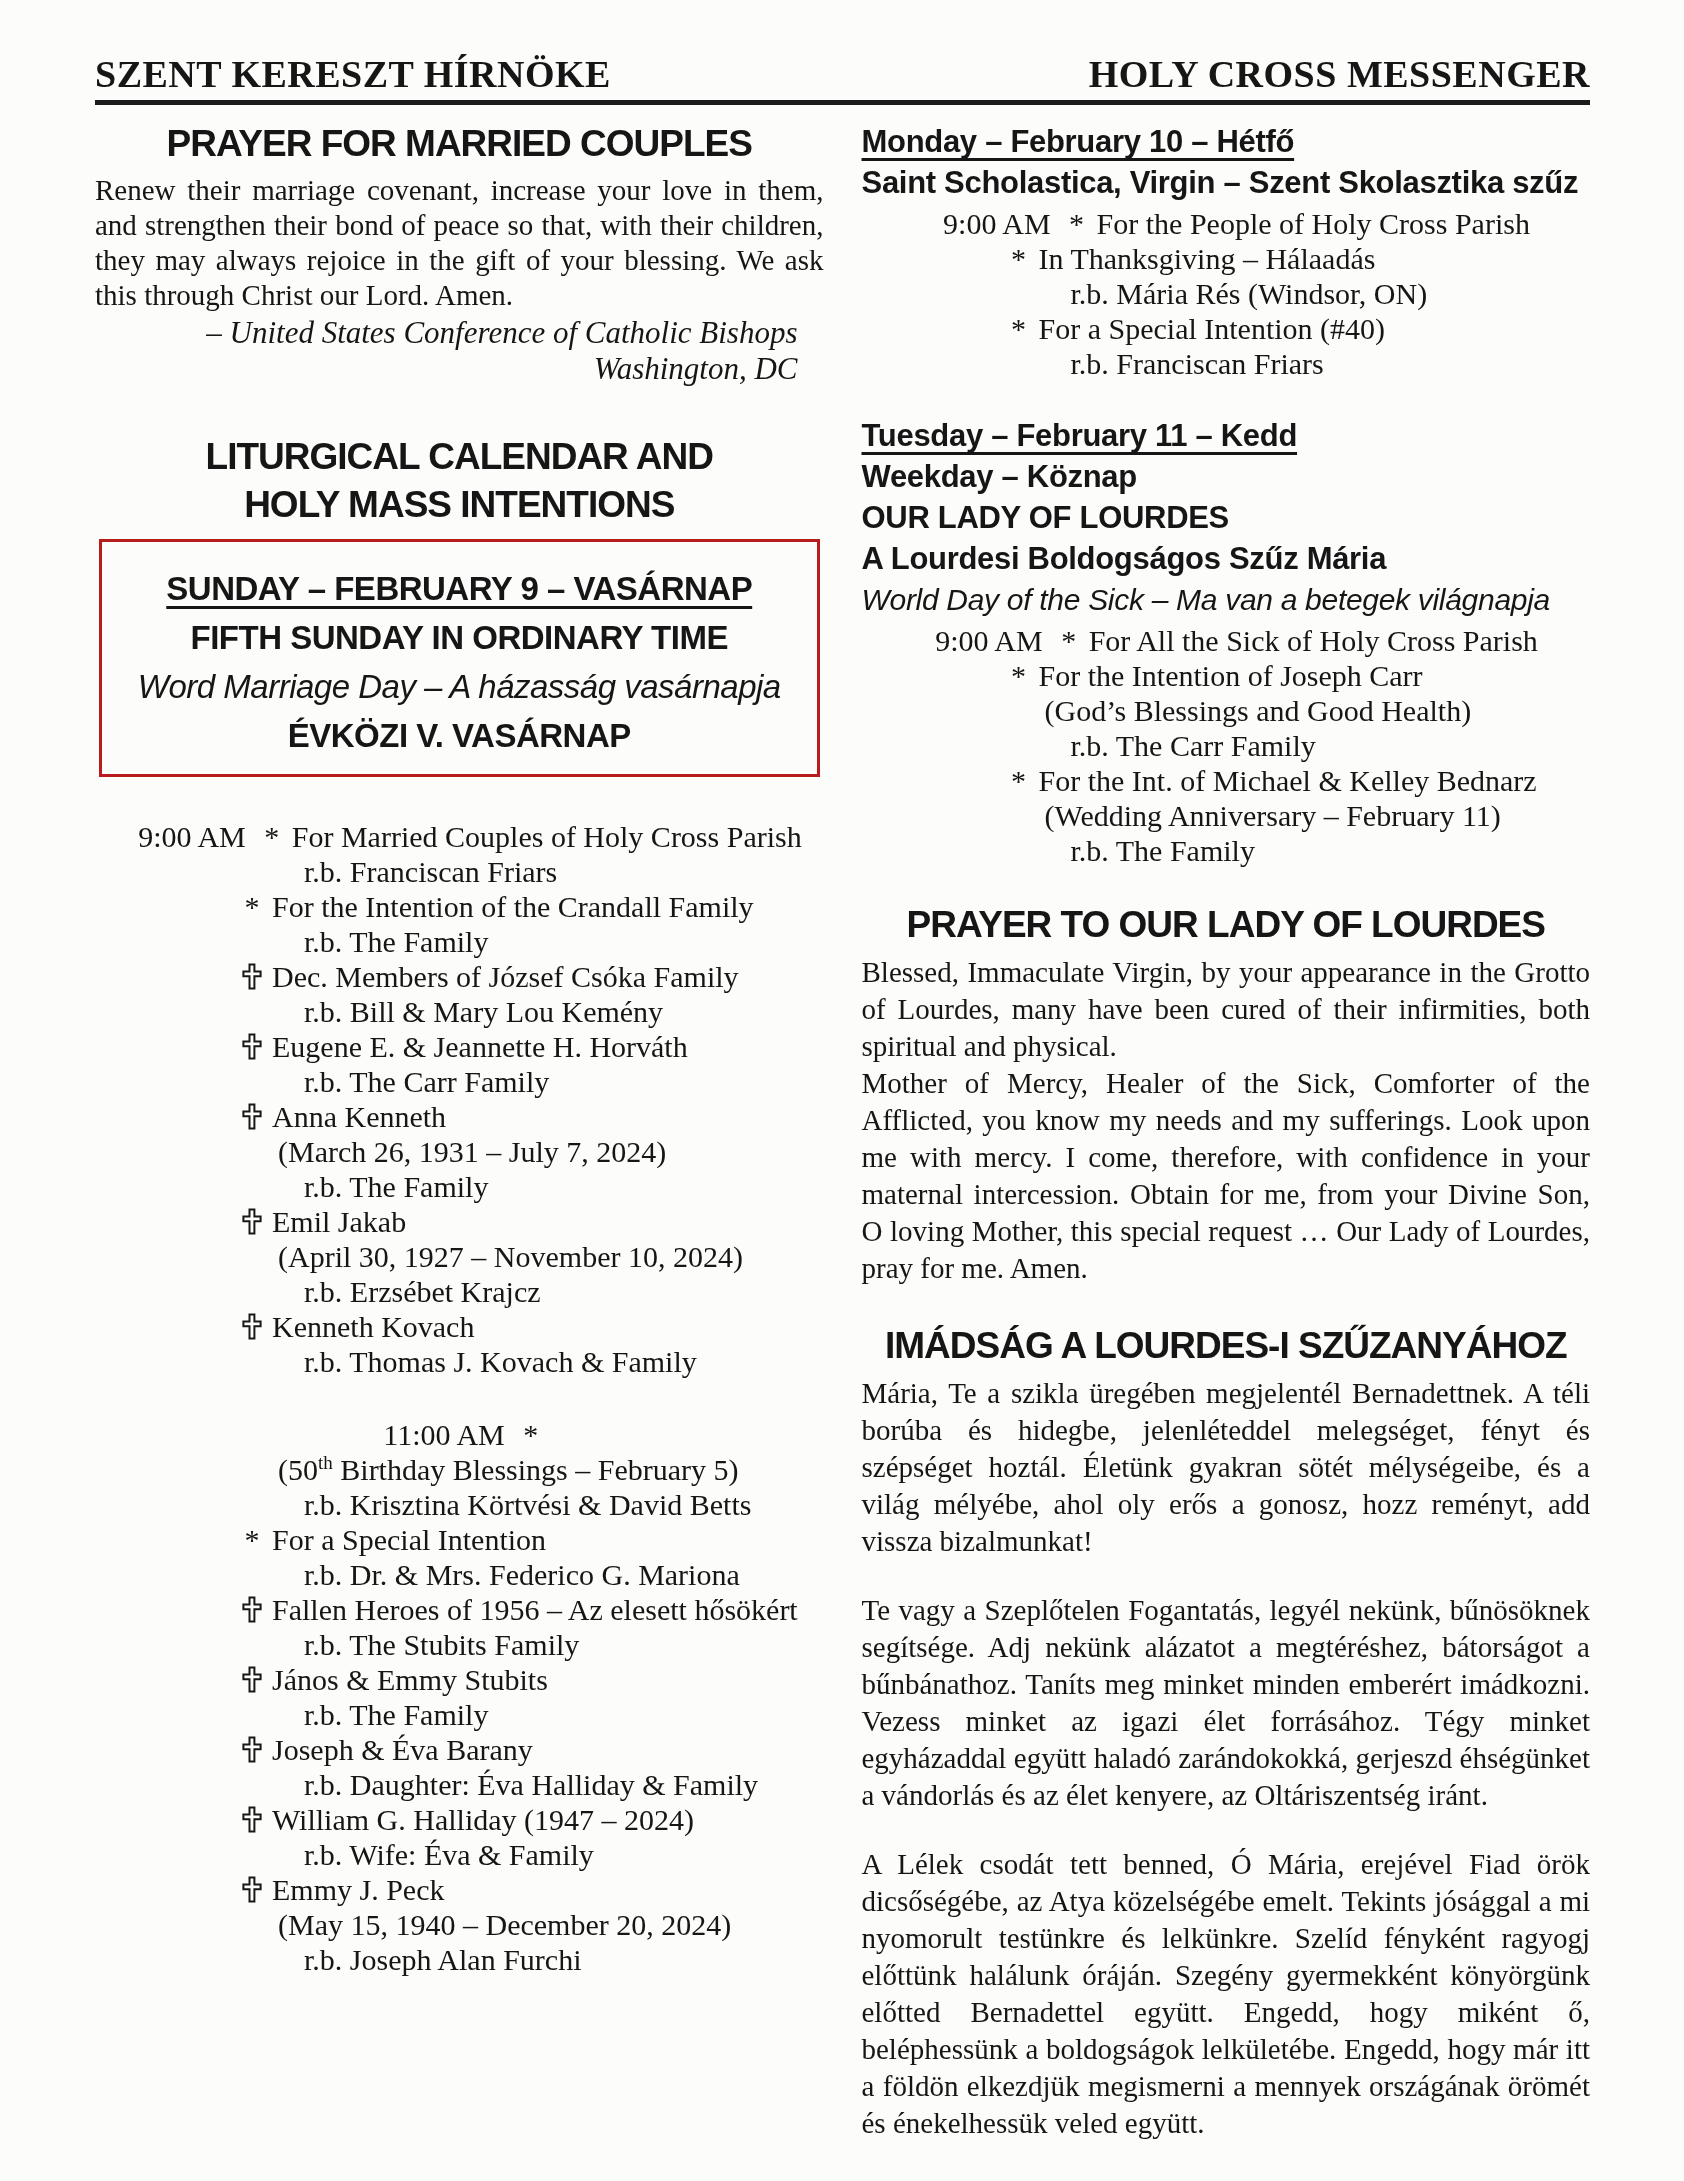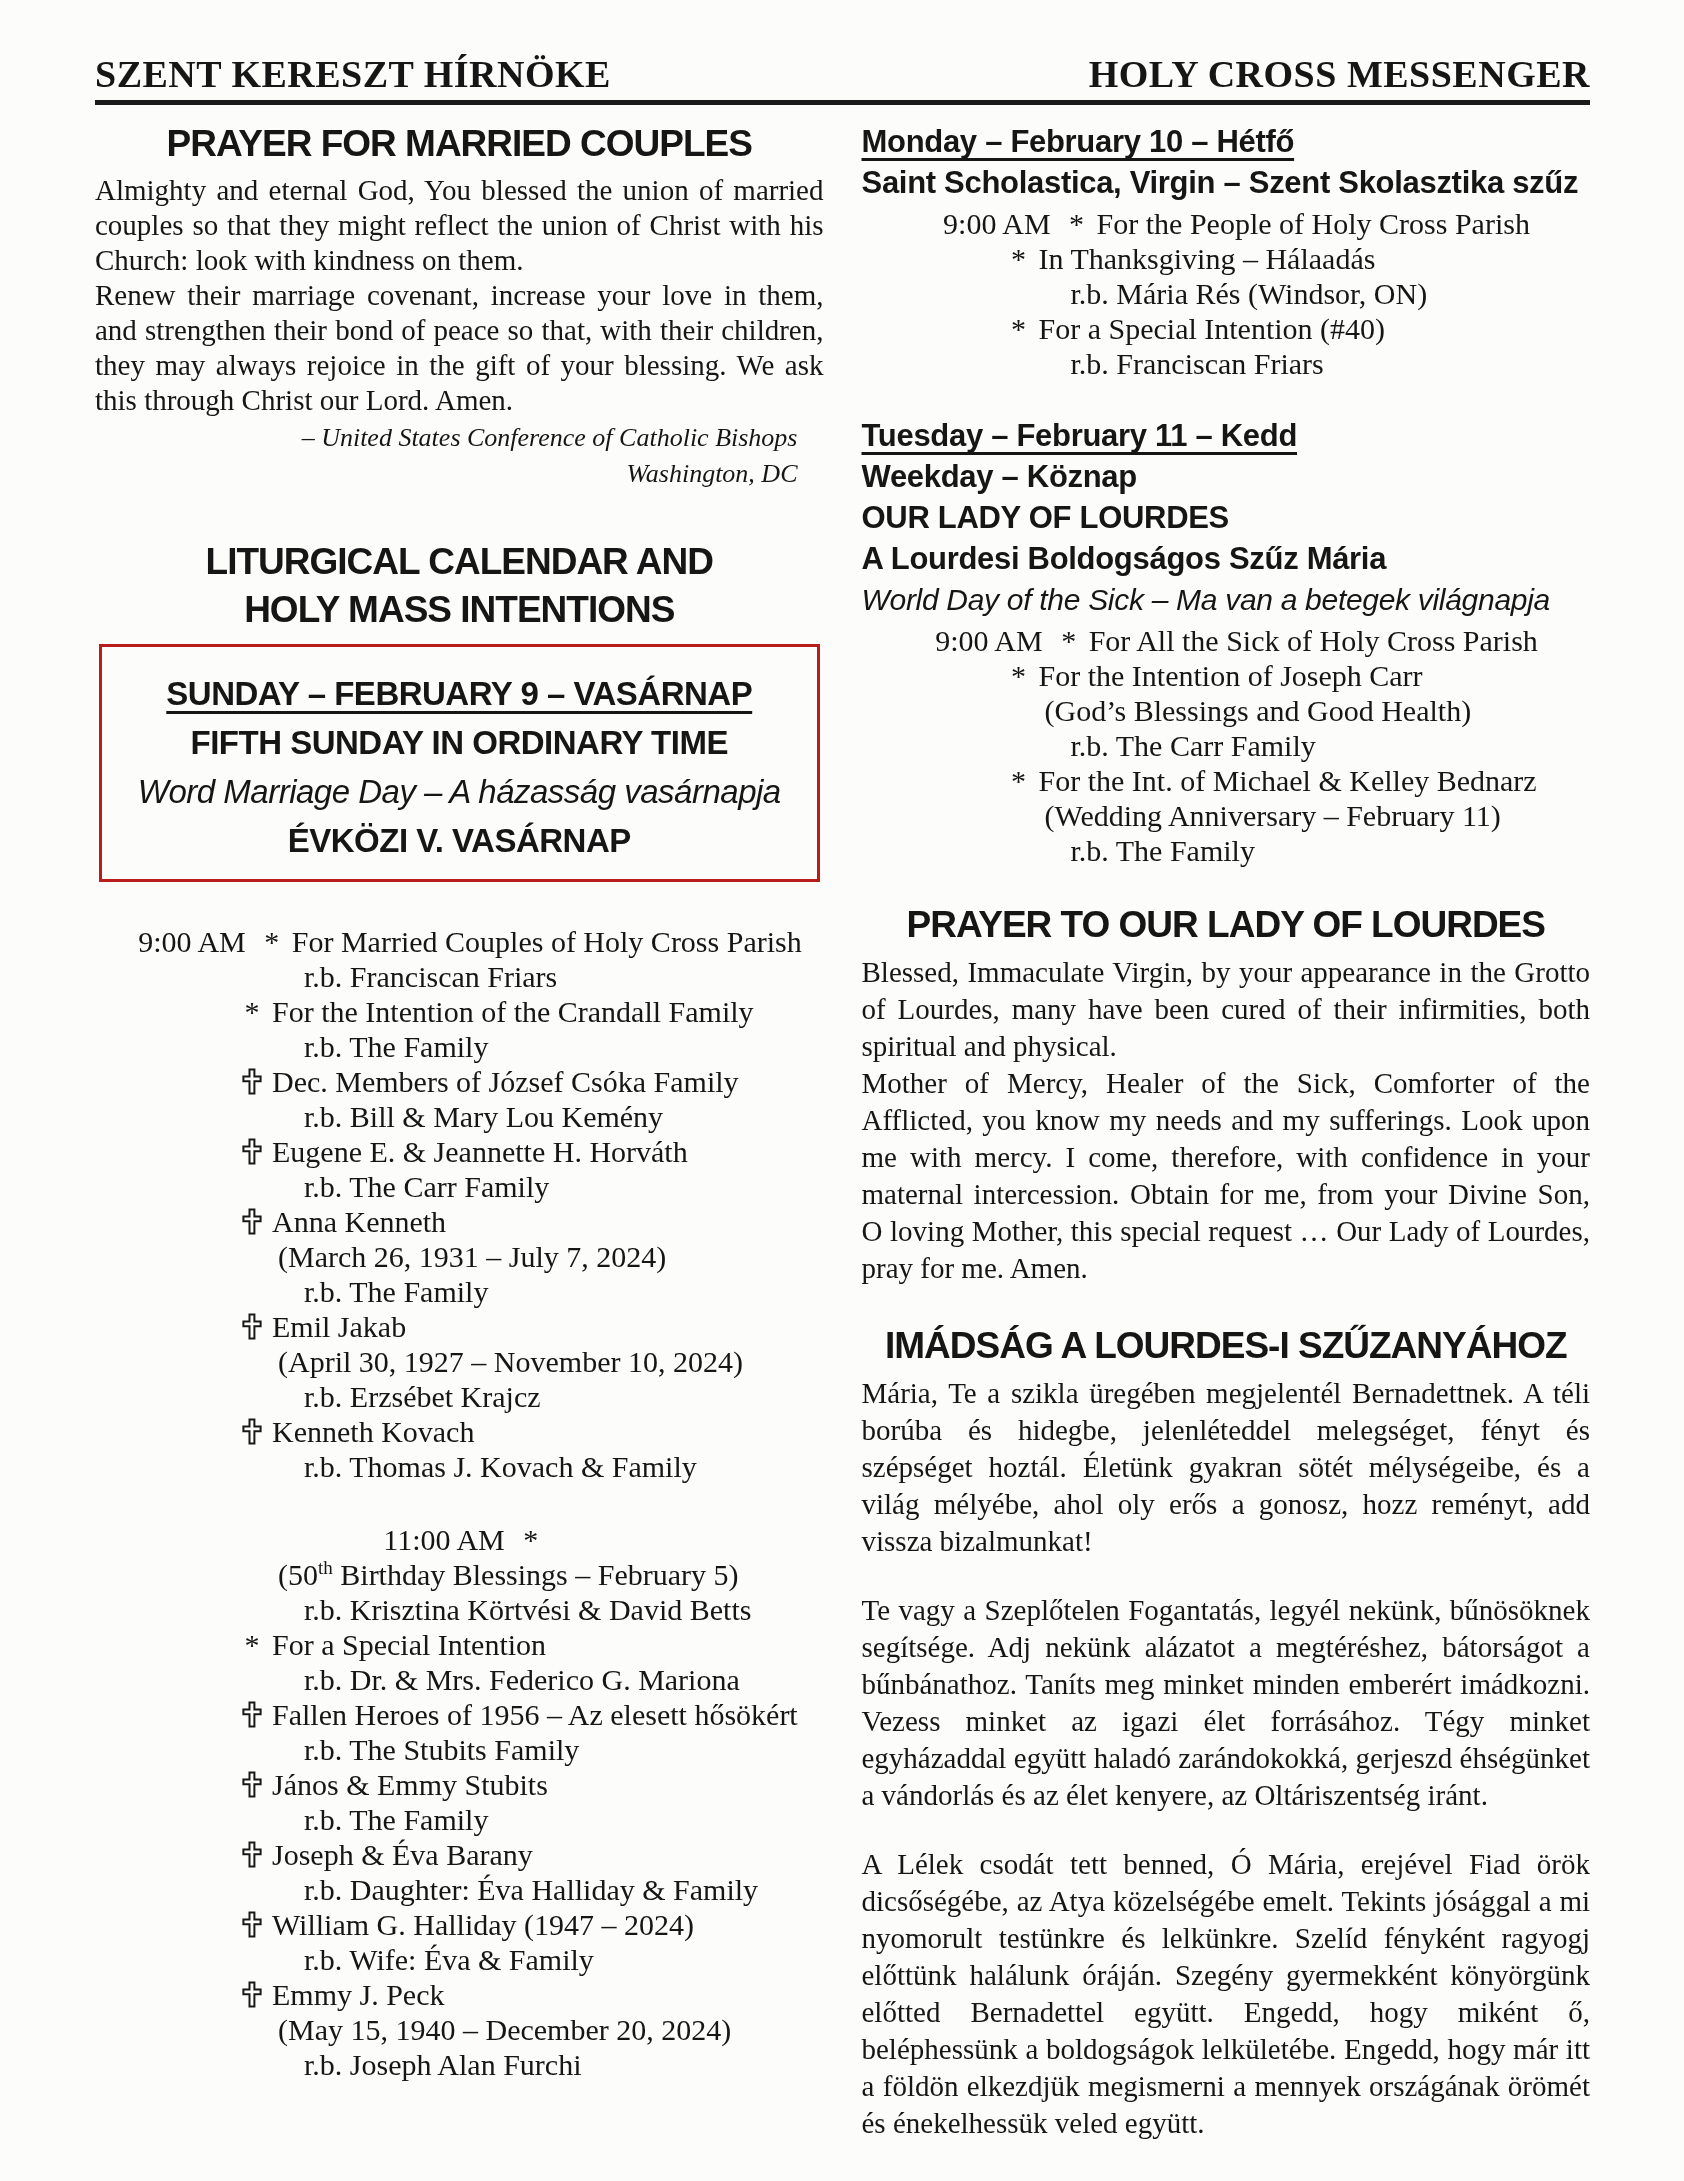--- a/index.html
+++ b/index.html
@@ -15,21 +15,21 @@
   .col{min-width:0;}
   
   .shead{font-family:"Liberation Sans",sans-serif;font-weight:700;font-size:37px;
          line-height:46px;letter-spacing:-1px;text-align:center;margin:0 0 6px;}
   .cal{margin:46px 0 8px;line-height:48px;}
   
   .body{font-size:29px;line-height:35px;margin:0;}
   .j{text-align:justify;}
   .rp{font-size:29px;line-height:37px;}
   .hgap{margin-top:32px;}
-  .attrib{font-style:italic;font-size:26px;line-height:36px;text-align:right;
+  .attrib{font-style:italic;font-size:31px;line-height:36px;text-align:right;
           padding-right:26px;margin-top:2px;}
   
   .sbox{border:3px solid #b91c1c;margin:10px 4px 42px;padding:22px 8px 14px;
         text-align:center;font-family:"Liberation Sans",sans-serif;}
   .bx{font-size:33px;line-height:49px;letter-spacing:-0.5px;}
   .b{font-weight:700;}
   .it{font-style:italic;font-weight:400;}
   .u{text-decoration:underline;text-decoration-thickness:2.5px;text-underline-offset:6px;}
   
   .dayblock{margin-bottom:34px;}
@@ -60,21 +60,20 @@
   <header class="masthead">
     <span class="mast-title">SZENT KERESZT HÍRNÖKE</span>
     <span class="mast-title">HOLY CROSS MESSENGER</span>
   </header>
 
   <main class="cols">
 
     <section class="col">
 
       <h2 class="shead">PRAYER FOR MARRIED COUPLES</h2>
-      <p class="body j">Almighty and eternal God, You blessed the union of married couples so that they might reflect the union of Christ with his Church: look with kindness on them.</p>
       <p class="body j">Renew their marriage covenant, increase your love in them, and strengthen their bond of peace so that, with their children, they may always rejoice in the gift of your blessing. We ask this through Christ our Lord. Amen.</p>
       <div class="attrib">
         <div>– United States Conference of Catholic Bishops</div>
         <div>Washington, DC</div>
       </div>
 
       <h2 class="shead cal">
         <div>LITURGICAL CALENDAR AND</div>
         <div>HOLY MASS INTENTIONS</div>
       </h2>

